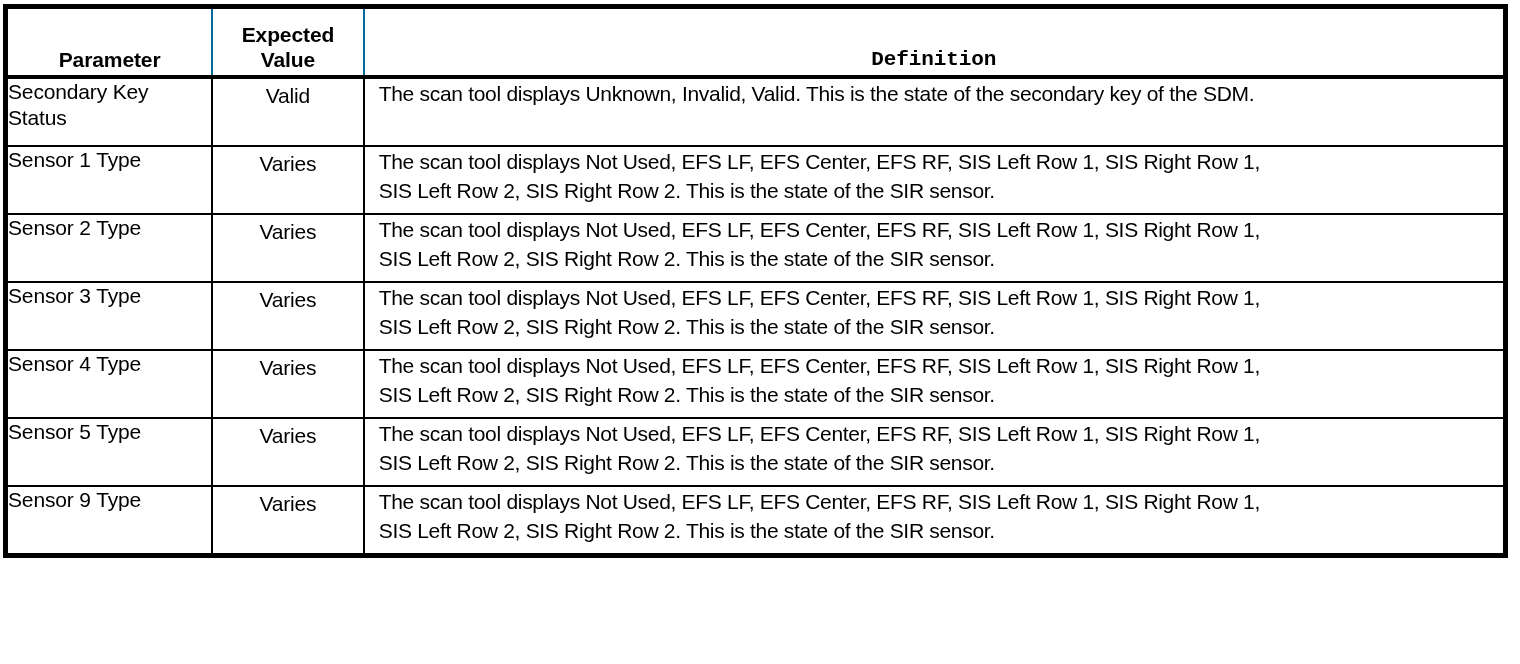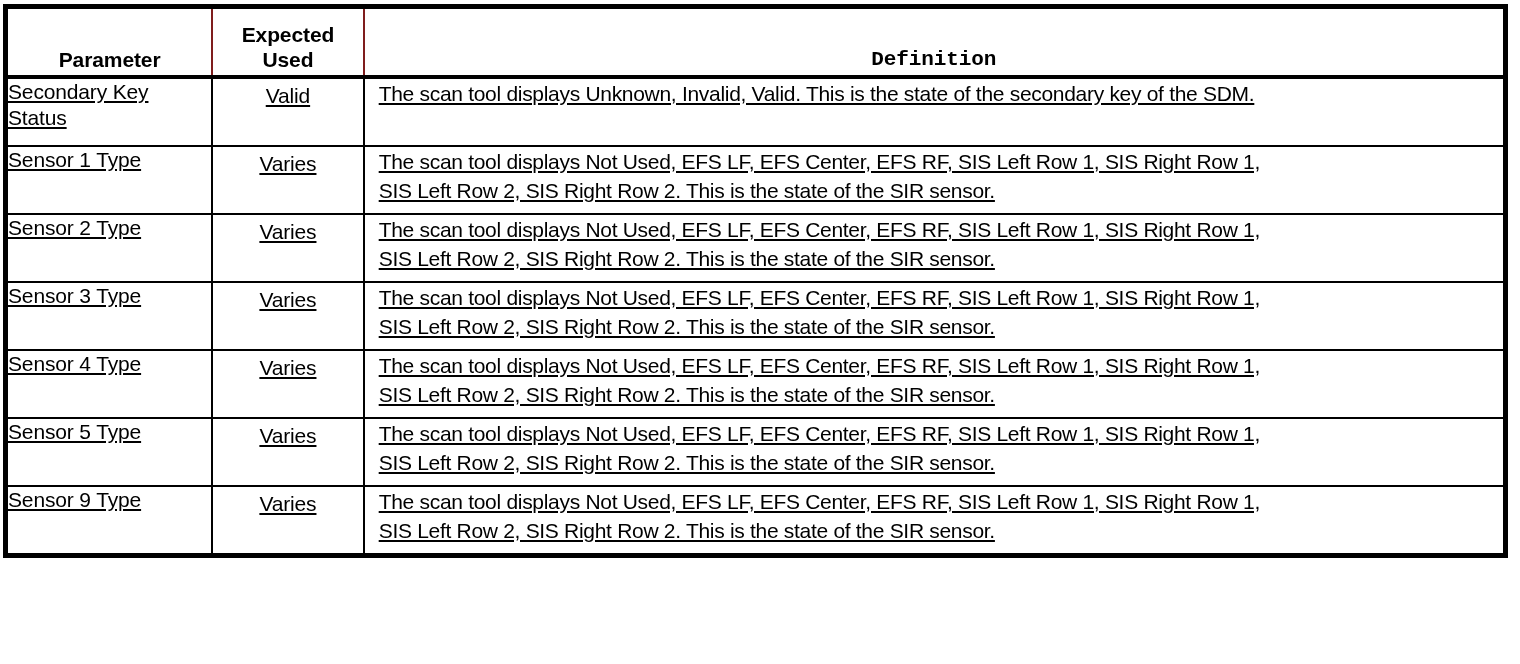--- a/index.html
+++ b/index.html
@@ -31,21 +31,21 @@
     table-layout: fixed;
     background: #ffffff;
     border: 5px solid #000000;
   }
 
   col.c-param  { width: 206px; }
   col.c-value  { width: 151px; }
   col.c-def    { width: 1138px; }
 
   table.spec-table thead th {
-    border-right: 2px solid #7f1d1d;
+    border-right: 2px solid #0369a1;
     border-bottom: 4px solid #000000;
     padding: 0;
     background: #ffffff;
   }
   table.spec-table thead th:last-child { border-right: none; font-family: Liberation Mono, monospace; }
 
   .head-inner {
     height: 66px;
     display: flex;
     align-items: flex-end;
@@ -61,21 +61,20 @@
     letter-spacing: -0.1px;
   }
   .head-label .l2 { display: block; }
 
   table.spec-table tbody td {
     border-right: 2px solid #000000;
     border-bottom: 2px solid #000000;
     padding: 0;
     vertical-align: top;
     background: #ffffff;
-    text-decoration: underline;
   }
   table.spec-table tbody td:last-child { border-right: none; padding-left: 14px; }
   table.spec-table tbody tr:last-child td { border-bottom: none; }
 
   .cell-param {
     font-size: 21px;
     line-height: 26px;
     padding: 7px 4px 0 6px;
     letter-spacing: -0.15px;
   }
@@ -122,21 +121,21 @@
           <div class="head-inner">
             <div class="head-label">
               <span>Parameter</span>
             </div>
           </div>
         </th>
         <th>
           <div class="head-inner">
             <div class="head-label">
               <span>Expected</span>
-              <span class="l2">Used</span>
+              <span class="l2">Value</span>
             </div>
           </div>
         </th>
         <th>
           <div class="head-inner">
             <div class="head-label">
               <span>Definition</span>
             </div>
           </div>
         </th>

